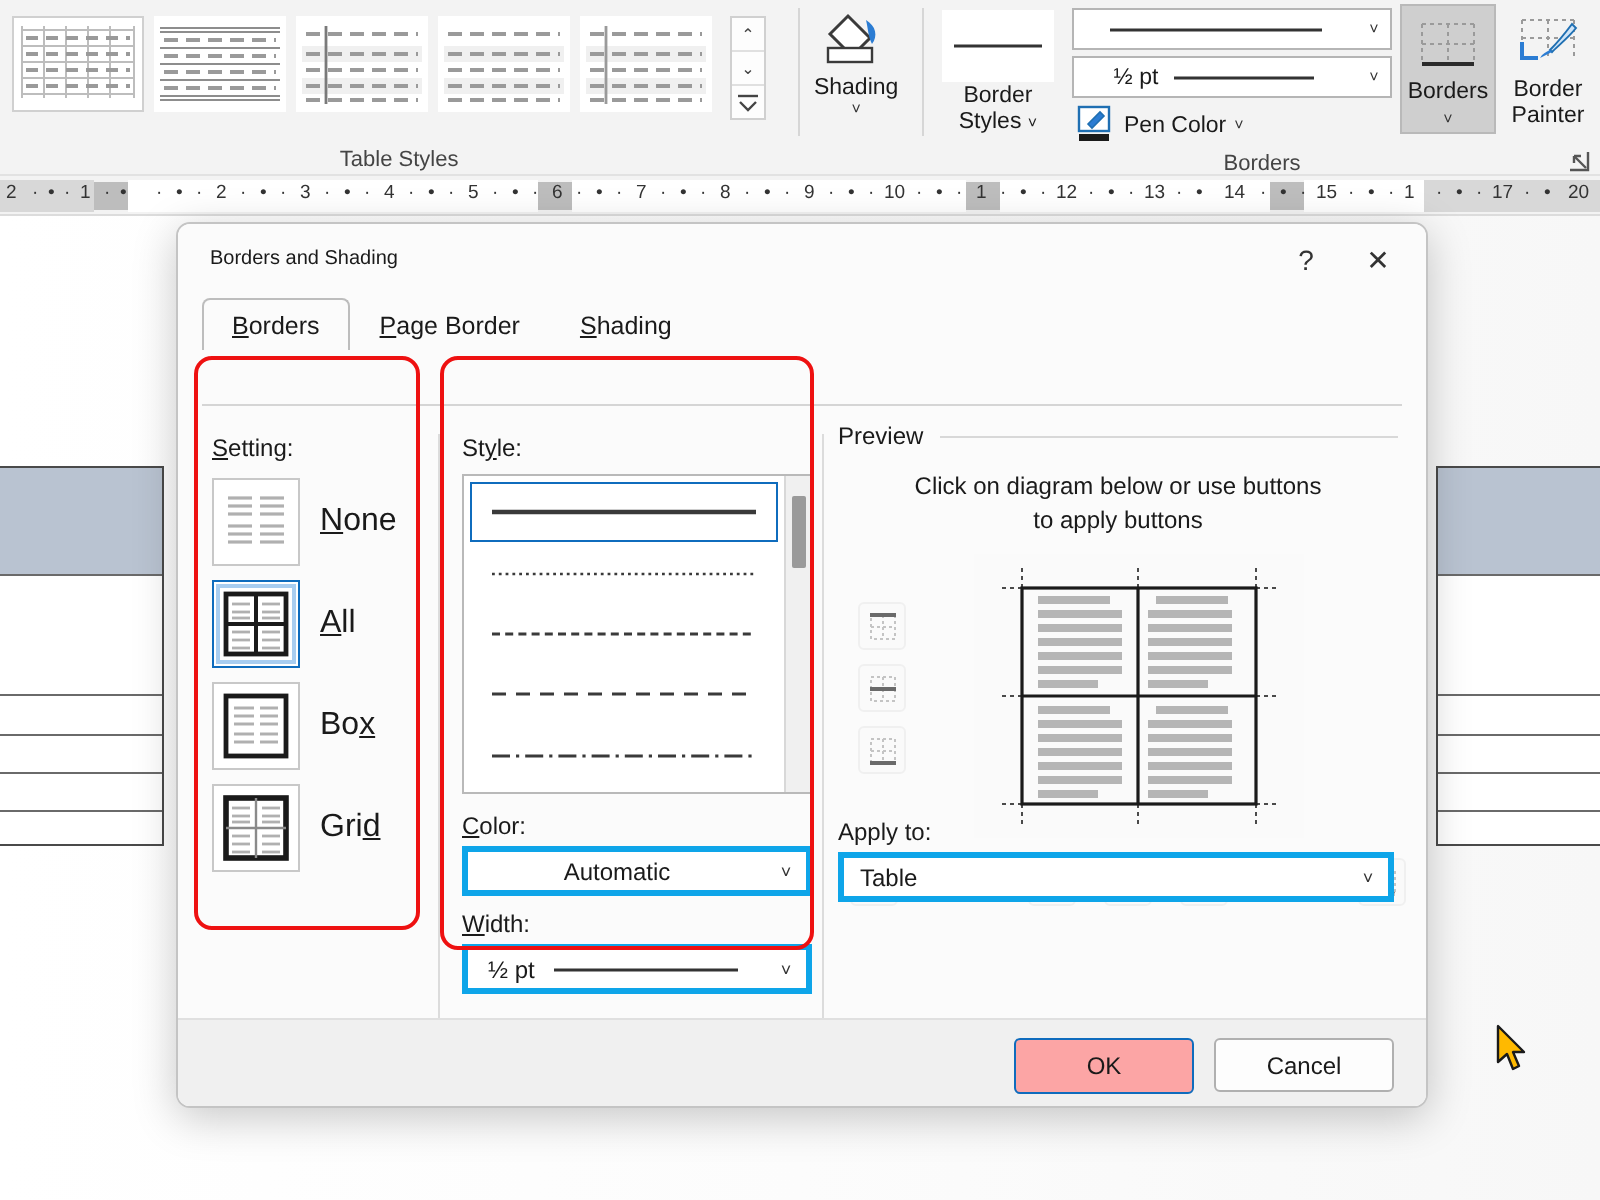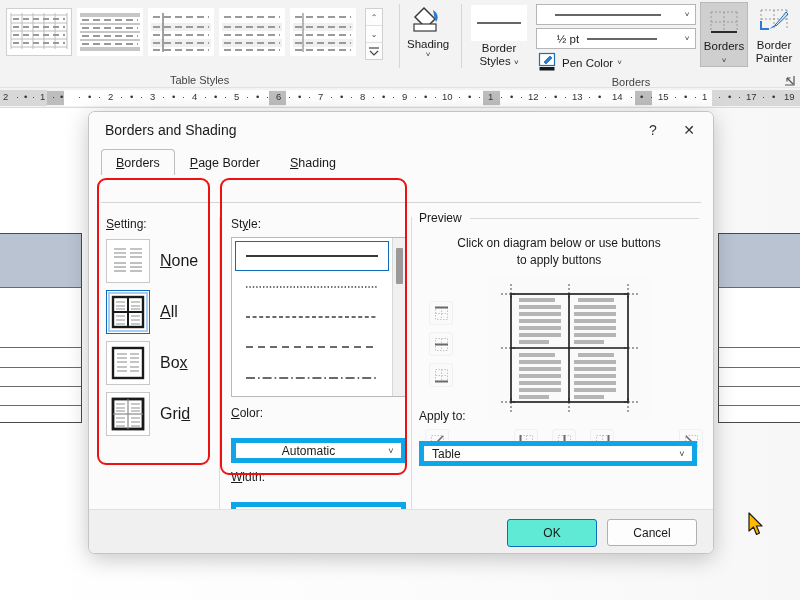--- a/index.html
+++ b/index.html
@@ -121,21 +121,21 @@
   .dialog {
     position: absolute; left: 88px; top: 111px; width: 626px; height: 443px;
     background: #fbfbfb; border: 1px solid #c4c4c4; border-radius: 7px;
     box-shadow: 0 5px 22px rgba(0,0,0,0.22);
     overflow: hidden;
   }
   .dlg-title {
     height: 35px; background: #fbfbfb; display: flex; align-items: center;
     padding: 0 6px 0 16px;
   }
-  .dlg-title .t { flex: 1; font-size: 14px; color: #1a1a1a; }
+  .dlg-title .t { flex: 1; font-size: 10px; color: #1a1a1a; }
   .title-btn {
     width: 36px; height: 30px; display: flex; align-items: center; justify-content: center;
     font-size: 14px; color: #333;
   }
 
   .dlg-body { position: relative; height: 408px; background: #fbfbfb; }
 
   .tabs { display: flex; padding-left: 12px; height: 28px; align-items: flex-end; }
   .tab {
     height: 26px; padding: 0 14px; font-size: 12.5px; display: flex; align-items: center;
@@ -184,22 +184,22 @@
   .style-item.selected { border-color: #0f6cbd; background: #fff; }
   .style-scroll {
     width: 13px; background: #f0f0f0; border-left: 1px solid #d8d8d8; position: relative;
   }
   .style-thumb {
     position: absolute; left: 3px; top: 10px; width: 7px; height: 36px;
     background: #9a9a9a; border-radius: 1px;
   }
   .fld-gap { margin-top: 9px; }
   .dd {
-    height: 25px; border: 5px solid #0ea5e9; background: #fff;
-    display: flex; align-items: center; margin-top: 18px; font-size: 12px;
+    height: 25px; border: 3px solid #0ea5e9; background: #fff;
+    display: flex; align-items: center; margin-top: 3px; font-size: 12px;
   }
   .dd .ddval { flex: 1; text-align: center; padding: 0 6px; display:flex; align-items:center; justify-content:center; gap: 8px;}
   .dd .ddarr { width: 20px; text-align: center; font-size: 9px; color: #333; }
   .dd.left .ddval { justify-content: flex-start; }
 
   
   .prev-col { position: absolute; left: 330px; top: 8px; right: 14px; bottom: 0; }
   .prev-head { display: flex; align-items: center; gap: 8px; }
   .prev-head .line { flex: 1; height: 1px; background: #d8d8d8; }
   .prev-hint {
@@ -227,21 +227,21 @@
     height: 27px; min-width: 90px; border: 1px solid #b0b0b0; background: #fdfdfd;
     border-radius: 3px; font-size: 12px; display: flex; align-items: center; justify-content: center;
   }
   .btn.disabled { color: #9a9a9a; background: #f4f4f4; border-color: #d3d3d3; }
 
   .dlg-footer {
     position: absolute; left: 0; right: 0; bottom: 0; height: 46px;
     background: #f0f0f0; border-top: 1px solid #e0e0e0;
     display: flex; align-items: center; justify-content: flex-end; gap: 10px; padding-right: 16px;
   }
-  .btn.primary { border-color: #0f6cbd; background: #5eead4; min-width: 90px; height: 28px; }
+  .btn.primary { border-color: #0f6cbd; background: #fca5a5; min-width: 90px; height: 28px; }
 
   
   .annot {
     position: absolute; border: 2.5px solid #ee1111; border-radius: 9px; pointer-events: none;
   }
 
   
   .cursor { position: absolute; left: 748px; top: 512px; }
 </style>
 </head>
@@ -576,21 +576,21 @@
         <div class="ruler-tick" style="left: 674px;">·</div>
         <div class="ruler-tick" style="left: 684px;">•</div>
         <div class="ruler-tick" style="left: 694px;">·</div>
         <div class="ruler-tick" style="left: 702px;">1</div>
         <div class="ruler-tick" style="left: 718px;">·</div>
         <div class="ruler-tick" style="left: 728px;">•</div>
         <div class="ruler-tick" style="left: 738px;">·</div>
         <div class="ruler-tick" style="left: 746px;">17</div>
         <div class="ruler-tick" style="left: 762px;">·</div>
         <div class="ruler-tick" style="left: 772px;">•</div>
-        <div class="ruler-tick" style="left: 784px;">19</div>
+        <div class="ruler-tick" style="left: 784px;">20</div>
       </div>
   </div>
 
   <div class="dialog">
 
     <div class="dlg-title">
       <div class="t">Borders and Shading</div>
       <div class="title-btn">?</div>
       <div class="title-btn">✕</div>
     </div>

